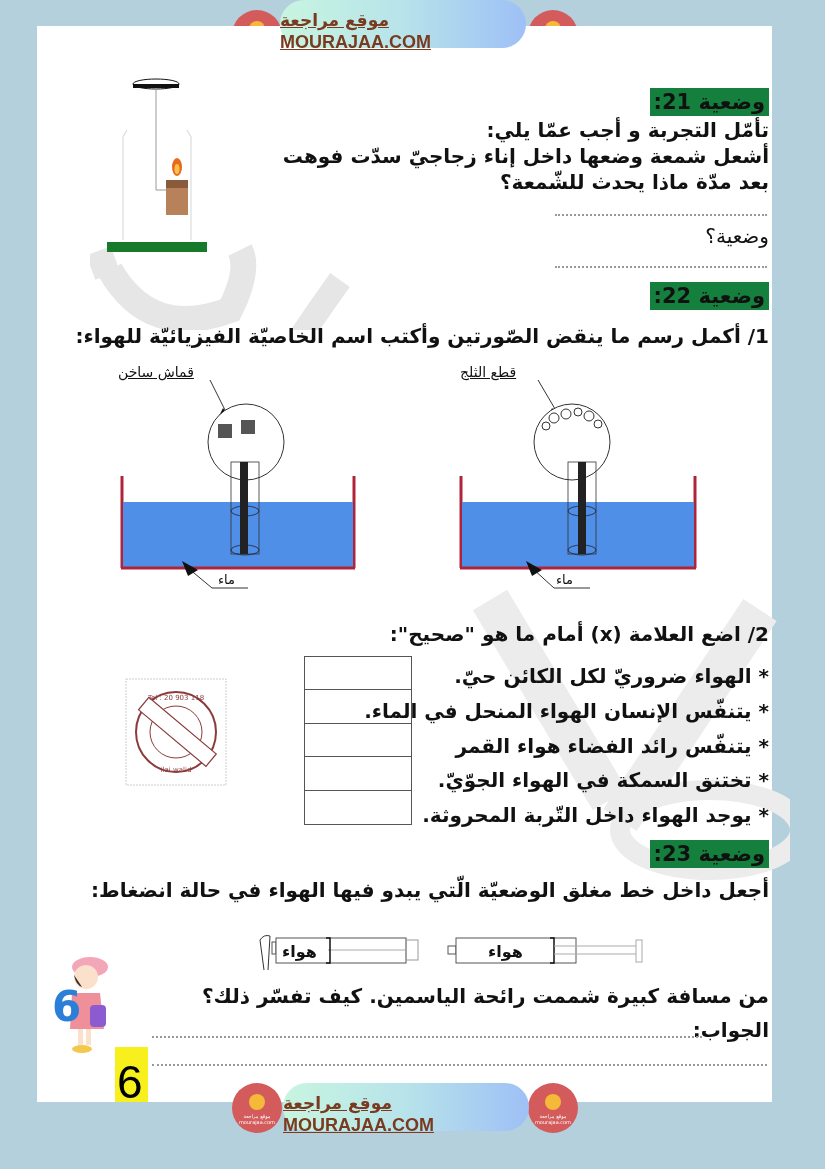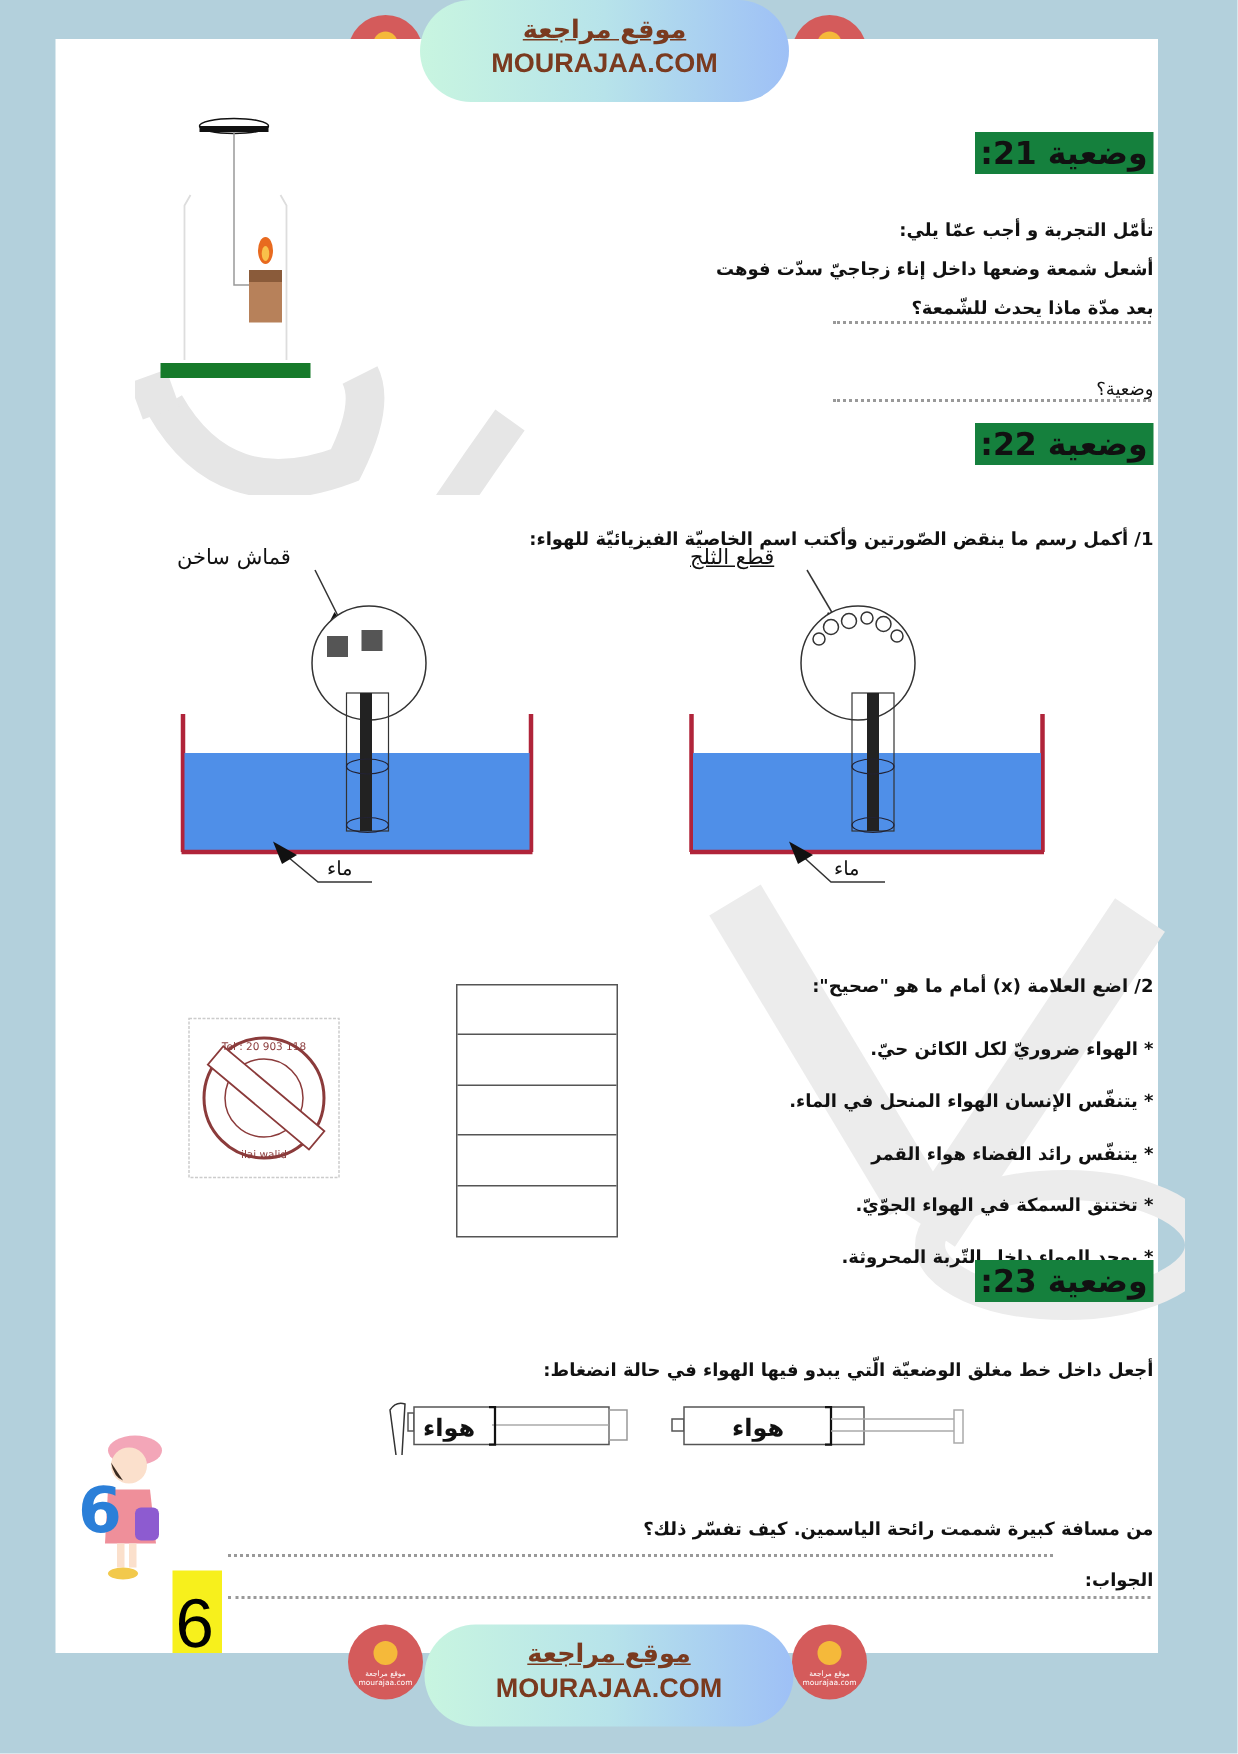--- a/index.html
+++ b/index.html
@@ -1,27 +1,27 @@
 <!DOCTYPE html>
 <html><head>
 <meta charset="utf-8">
 <style>
   * { box-sizing: border-box; margin: 0; padding: 0; }
   html, body { width: 825px; height: 1169px; overflow: hidden; }
   body { background: #b3d0dc; position: relative; font-family: "DejaVu Sans", sans-serif; }
   .page { position: absolute; left: 37px; top: 26px; width: 735px; height: 1076px; background: #ffffff; }
   .ar { direction: rtl; font-family: "DejaVu Sans", sans-serif; font-weight: bold; color: #111; position: absolute; white-space: nowrap; }
   .heading { background: #15803d; padding: 0 4px; font-size: 21px; line-height: 28px; }
-  .txt { font-size: 12px; line-height: 24px; margin-top: 23px; }
+  .txt { font-size: 20px; line-height: 24px; }
   .dots { position: absolute; border-bottom: 2px dotted #999; height: 2px; }
   
-  .banner { position: absolute; left: 280px; width: 246px; height: 68px; border-radius: 34px;
-    background: linear-gradient(90deg, #c8f5e0 0%, #b7e3ea 50%, #9ec0f6 100%); text-align: center; }
+  .banner { position: absolute; left: 280px; width: 246px; height: 48px; border-radius: 34px;
+    background: linear-gradient(90deg, #c8f5e0 0%, #b7e3ea 50%, #9ec0f6 100%); text-align: left; }
   .banner .b1 { display:block; font-size: 17px; font-weight: bold; color: #7a3a1f; text-decoration: underline; direction: rtl; margin-top: 10px; line-height: 20px; }
-  .banner .b2 { display:block; font-size: 18px; font-weight: bold; color: #7a3a1f; line-height: 24px; font-family: "Liberation Sans", sans-serif; }
+  .banner .b2 { display:block; font-size: 18px; font-weight: bold; color: #7a3a1f; text-decoration: underline; line-height: 24px; font-family: "Liberation Sans", sans-serif; }
   .badge { position: absolute; width: 50px; height: 50px; border-radius: 50%; background: #d45b5b; }
   .badge .dot { position: absolute; left: 17px; top: 11px; width: 16px; height: 16px; border-radius: 50%; background: #f5b93a; }
   .badge .lbl { position: absolute; left: 0; right: 0; top: 30px; font-size: 5px; color: #fff; text-align: center; line-height: 6px; }
   .check-table { position: absolute; left: 304px; top: 656px; width: 108px; border: 1.5px solid #555; }
   .check-table div { height: 33.4px; border-bottom: 1.5px solid #555; }
   .check-table div:last-child { border-bottom: none; }
   .yellow6 { position: absolute; left: 115px; top: 1047px; width: 33px; height: 55px; background: #f7f01c; overflow: hidden; }
   .yellow6 span { position: absolute; left: 2px; top: 12px; font-size: 46px; color: #000; font-family: "Liberation Sans", sans-serif; line-height: 46px; }
 </style>
 </head>
@@ -70,21 +70,21 @@
 <div class="ar txt" style="right:56px;top:118px;">تأمّل التجربة و أجب عمّا يلي:</div>
 <div class="ar txt" style="right:56px;top:144px;">أشعل شمعة وضعها داخل إناء زجاجيّ سدّت فوهت</div>
 <div class="ar txt" style="right:56px;top:170px;">بعد مدّة ماذا يحدث للشّمعة؟</div>
 <div class="dots" style="left:555px;top:214px;width:212px;"></div>
 <div class="ar txt" style="right:56px;top:224px;font-weight:normal;">وضعية؟</div>
 <div class="dots" style="left:555px;top:266px;width:212px;"></div>
 
 <div class="ar heading" style="right:56px;top:282px;text-align:center;">وضعية 22:</div>
 <div class="ar txt" style="right:56px;top:324px;">1/ أكمل رسم ما ينقض الصّورتين وأكتب اسم الخاصيّة الفيزيائيّة للهواء:</div>
 
-<div class="ar" style="left:118px;top:364px;font-size:14px;font-weight:normal;">قماش ساخن</div>
+<div class="ar" style="left:118px;top:364px;font-size:14px;font-weight:normal;text-decoration:underline;">قماش ساخن</div>
 <svg style="position:absolute;left:118px;top:378px;" width="240" height="220">
   <path d="M92 2 L110 38" stroke="#333" stroke-width="1"></path>
   <polygon points="105,30 116,46 100,40" fill="#111"></polygon>
   <circle cx="128" cy="64" r="38" fill="#fff" stroke="#333" stroke-width="1"></circle>
   <rect x="100" y="46" width="14" height="14" fill="#555"></rect>
   <rect x="123" y="42" width="14" height="14" fill="#555"></rect>
   <line x1="4" y1="98" x2="4" y2="190" stroke="#b0243a" stroke-width="3"></line>
   <line x1="236" y1="98" x2="236" y2="190" stroke="#b0243a" stroke-width="3"></line>
   <rect x="5" y="124" width="230" height="65" fill="#4f8fe8"></rect>
   <line x1="3" y1="190" x2="237" y2="190" stroke="#b0243a" stroke-width="3"></line>

